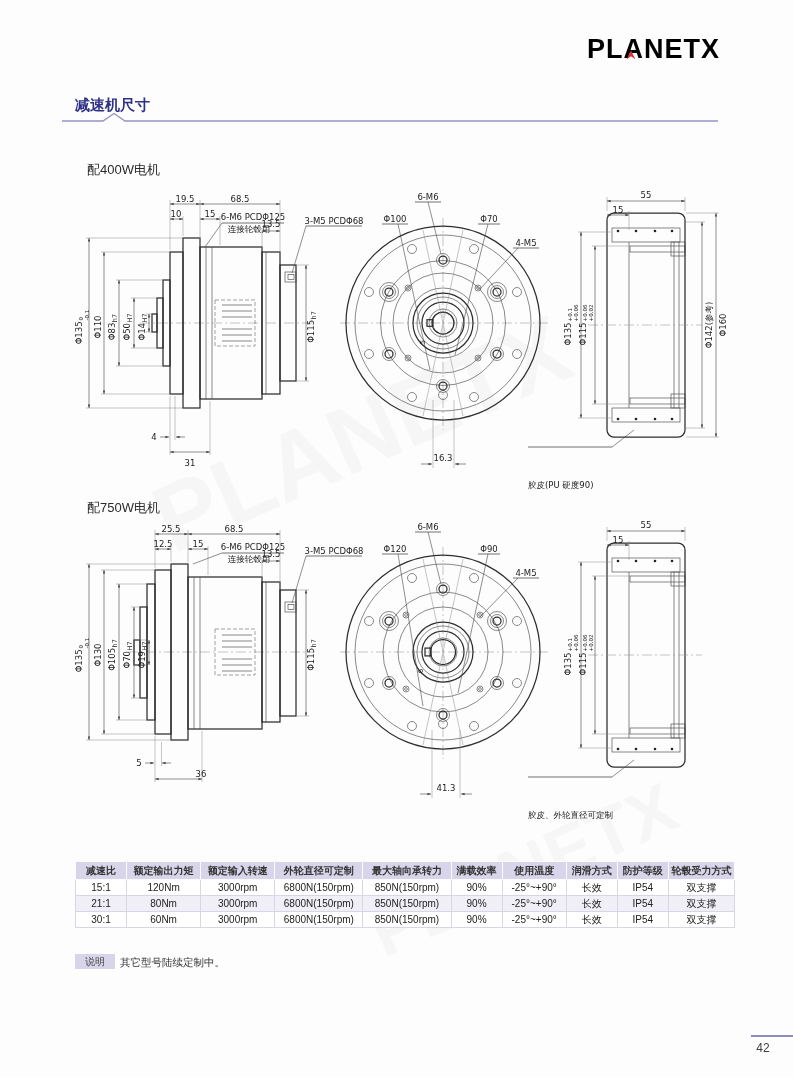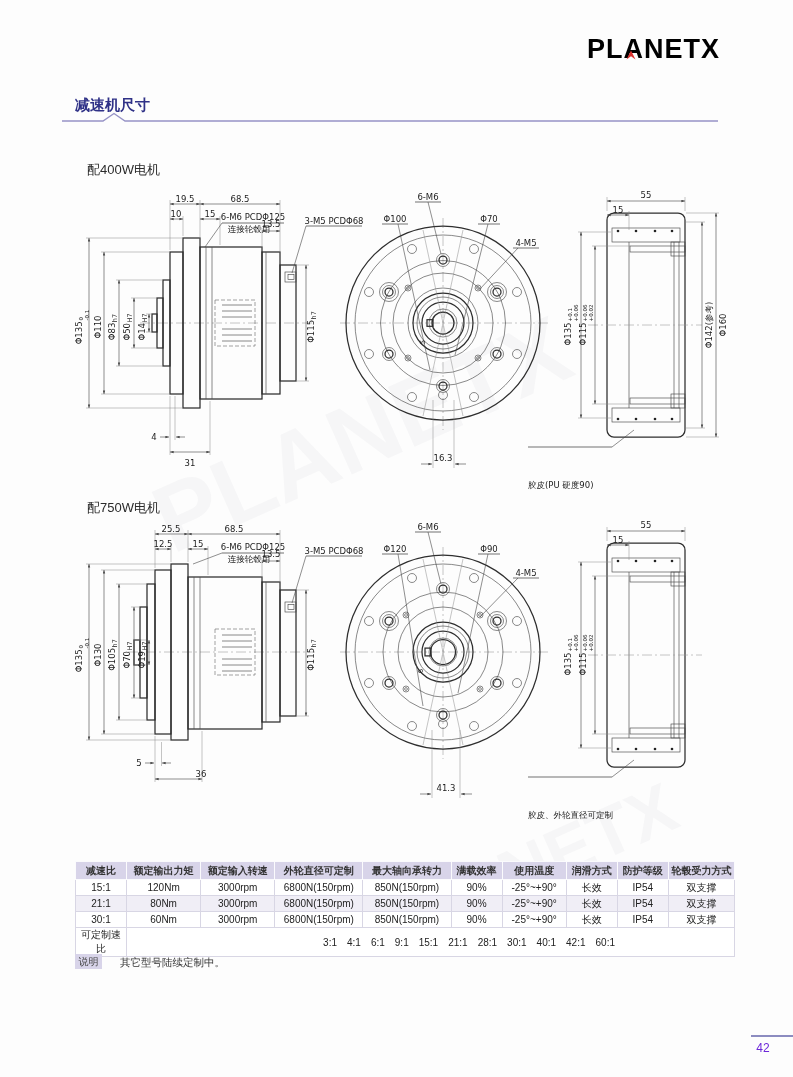--- a/index.html
+++ b/index.html
@@ -35,26 +35,26 @@
   
   table.spec{position:absolute;left:75px;top:861px;width:660px;border-collapse:collapse;
              table-layout:fixed;font-size:10px;}
   table.spec th{background:#d8d4e9;color:#333;font-weight:600;height:17px;
                 border:1px solid #fbfbfd;padding:0 1px;}
   table.spec td{background:#fff;color:#222;text-align:center;height:15px;
                 border:1px solid #d8d6e4;padding:0 1px;}
   table.spec tr.alt td{background:#f0eef6;}
   table.spec td.ratios{text-align:center;padding-left:88px;}
   table.spec td.ratios span{margin-right:10px;}
-  .note-badge{position:absolute;left:75px;top:954px;width:27px;height:15px;background:#d8d4e9;
+  .note-badge{position:absolute;left:75px;top:954px;width:40px;height:15px;background:#d8d4e9;
               color:#444;font-size:10px;text-align:center;line-height:15px;}
   .note-text{position:absolute;left:120px;top:956px;font-size:10.5px;color:#333;}
   .footer-rule{position:absolute;left:751px;top:1035px;width:42px;height:2px;background:#8c8cc0;}
   .page-num{position:absolute;left:750px;top:1041px;width:26px;text-align:center;
-            font-size:12px;color:#6d28d9;}
+            font-size:12px;color:#404040;}
   .watermark{position:absolute;font-size:95px;font-weight:bold;color:rgba(140,140,155,0.06);
              transform:rotate(-24deg);pointer-events:none;}
 </style>
 </head>
 <body>
 
 <div class="watermark" style="left:140px;top:380px;">PLANETX</div>
 <div class="watermark" style="left:360px;top:830px;font-size:70px;">PLANETX</div>
 
 <div class="logo"><span>PL</span><span class="logo-a"><span>A</span><svg width="12" height="12" viewBox="0 0 11 12">
@@ -581,26 +581,20 @@
       <td>60Nm</td>
       <td>3000rpm</td>
       <td>6800N(150rpm)</td>
       <td>850N(150rpm)</td>
       <td>90%</td>
       <td>-25°~+90°</td>
       <td>长效</td>
       <td>IP54</td>
       <td>双支撑</td>
     </tr>
-    <tr>
-      <td>可定制速比</td>
-      <td class="ratios" colspan="9">
-        <span>3:1</span><span>4:1</span><span>6:1</span><span>9:1</span><span>15:1</span><span>21:1</span><span>28:1</span><span>30:1</span><span>40:1</span><span>42:1</span><span>60:1</span>
-      </td>
-    </tr>
   </tbody>
 </table>
 
 <div class="note-badge">说明</div>
 <div class="note-text">其它型号陆续定制中。</div>
 
 <div class="footer-rule"></div>
 <div class="page-num">42</div>
 
 </body></html>

